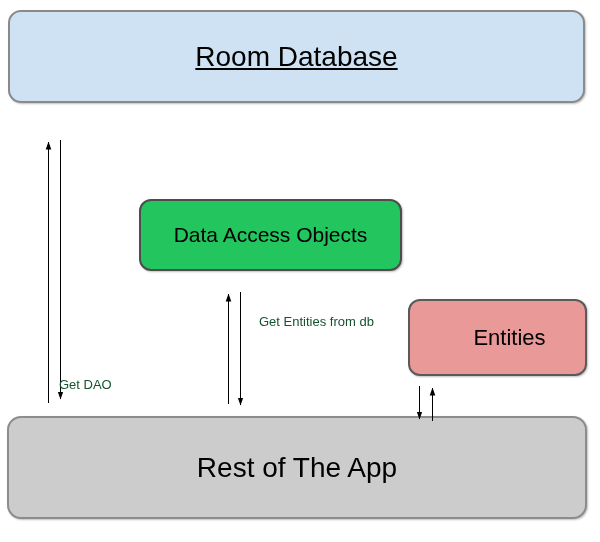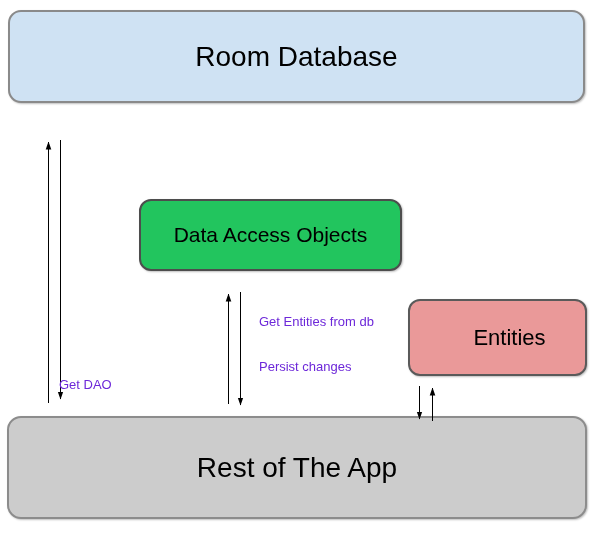--- a/index.html
+++ b/index.html
@@ -24,20 +24,21 @@
     color: #000000;
     text-align: center;
     box-shadow: 1px 1px 2px rgba(0,0,0,0.25);
   }
   .node-room {
     left: 8px; top: 10px; width: 577px; height: 93px;
     background: #cfe2f3;
     border: 2px solid #8a8a8a;
     border-radius: 13px;
     font-size: 28px;
+    text-decoration: underline;
   }
   .node-dao {
     left: 139px; top: 199px; width: 263px; height: 72px;
     background: #22c55e;
     border: 2px solid #4d4d4d;
     border-radius: 12px;
     font-size: 21px;
   }
   .node-entities {
     left: 408px; top: 299px; width: 179px; height: 77px;
@@ -50,21 +51,21 @@
   .node-rest {
     left: 7px; top: 416px; width: 580px; height: 103px;
     background: #cccccc;
     border: 2px solid #8c8c8c;
     border-radius: 14px;
     font-size: 28px;
   }
   .edge-label {
     position: absolute;
     font-size: 13px;
-    color: #6d28d9;
+    color: #14532d;
     white-space: nowrap;
     line-height: 15px;
   }
   #label-get-dao      { left: 59px;  top: 377px; }
   #label-get-entities { left: 259px; top: 314px; }
   #label-persist      { left: 259px; top: 359px; }
   #label-get-set      { left: 443px; top: 394px; }
   #arrows {
     position: absolute;
     left: 0; top: 0;
@@ -108,17 +109,16 @@
 
     <line x1="419.5" y1="386" x2="419.5" y2="419" stroke="#000000" stroke-width="1" marker-end="url(#arr)"></line>
     <line x1="432.5" y1="421" x2="432.5" y2="388" stroke="#000000" stroke-width="1" marker-end="url(#arr)"></line>
   </svg>
 
   <div class="edge-label" id="label-get-dao">Get DAO</div>
 
   <div class="edge-label" id="label-get-entities">Get Entities from db</div>
 
   <div class="edge-label" id="label-persist">
-    <div>Persist changes</div>
   </div>
 
 
 </div>
 
 </body></html>

